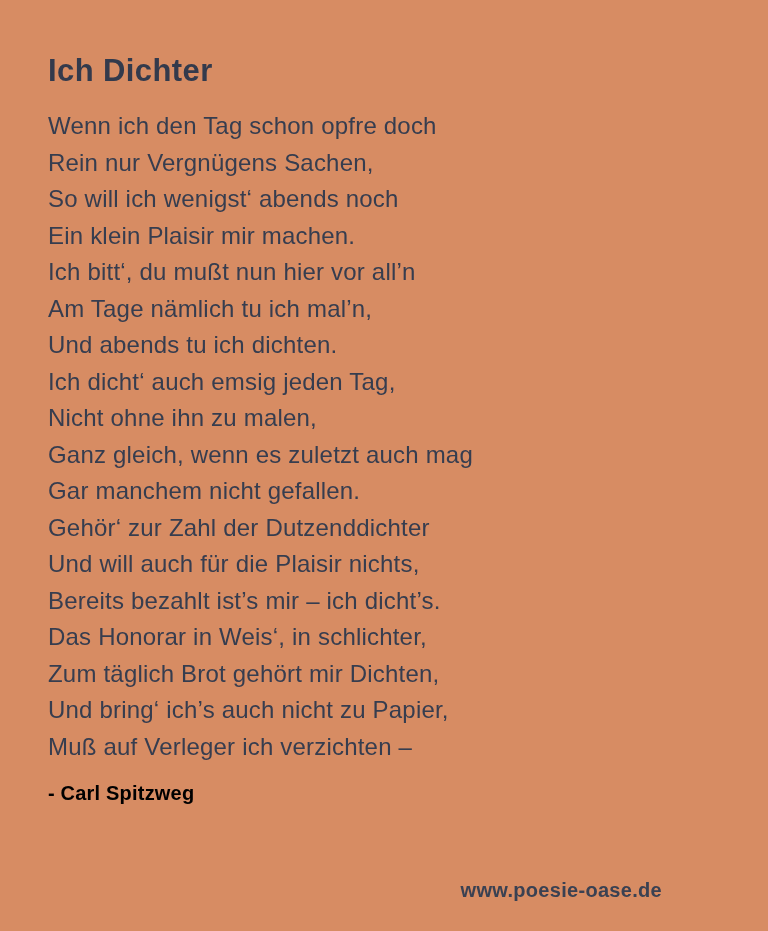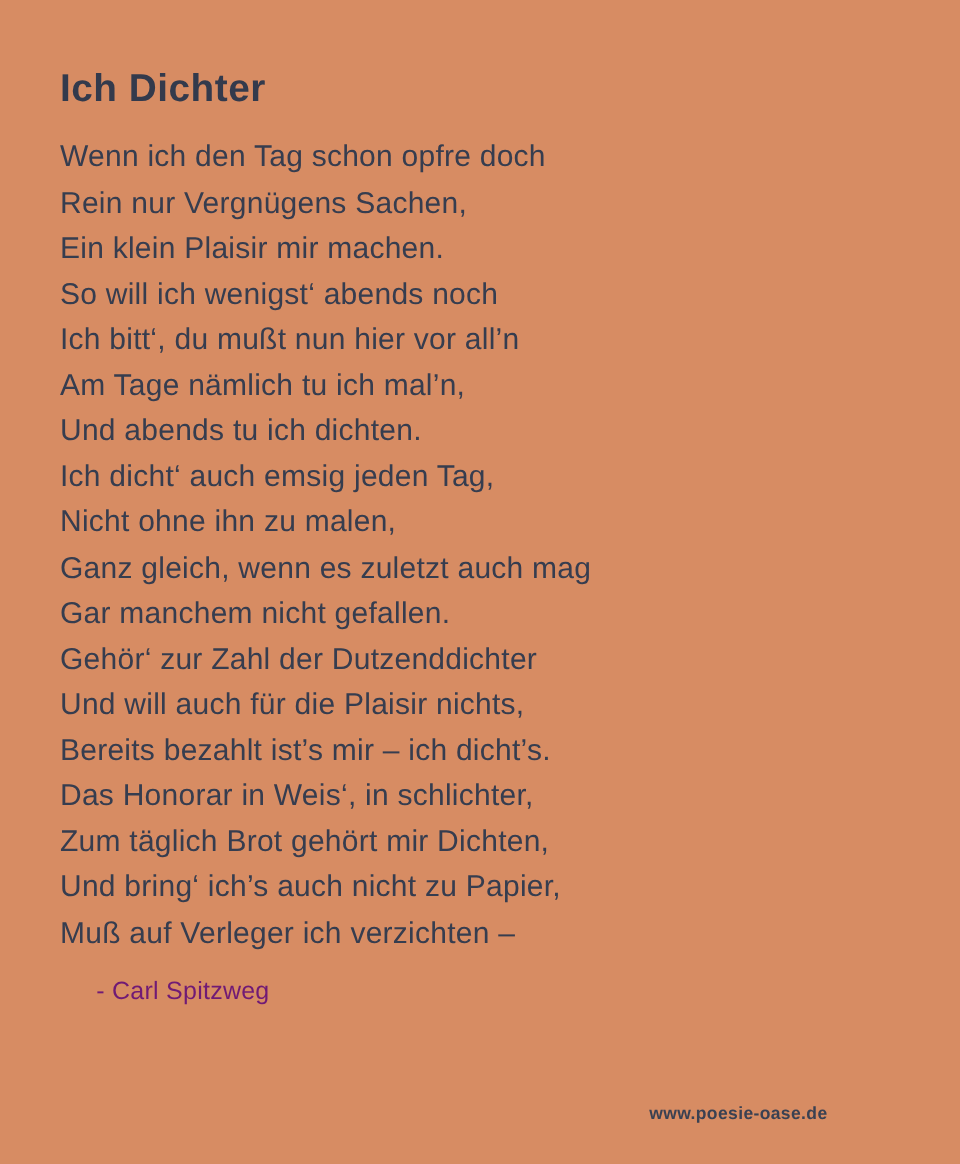--- a/index.html
+++ b/index.html
@@ -39,47 +39,46 @@
     line-height: 36.5px;
     font-weight: 400;
     letter-spacing: 0.2px;
     color: #363d4f;
     white-space: nowrap;
   }
   .poem-attribution {
     margin-top: 14px;
     font-size: 20px;
     line-height: 28px;
-    font-weight: 400;
+    font-weight: 700;
     letter-spacing: 0.2px;
-    color: #701a75;
-    margin-left: 29px;
+    color: #000000;
   }
   .website-url {
     position: absolute;
     top: 880px;
     right: 106px;
-    font-size: 14px;
+    font-size: 20px;
     line-height: 20px;
     font-weight: 600;
     letter-spacing: 0.3px;
     color: #3a4152;
   }
 </style>
 </head>
 <body>
 
 <div class="page">
   <div class="content">
     <h1 class="poem-title">Ich Dichter</h1>
     <div class="poem-lines">
       <div class="poem-line">Wenn ich den Tag schon opfre doch</div>
       <div class="poem-line">Rein nur Vergnügens Sachen,</div>
+      <div class="poem-line">So will ich wenigst‘ abends noch</div>
       <div class="poem-line">Ein klein Plaisir mir machen.</div>
-      <div class="poem-line">So will ich wenigst‘ abends noch</div>
       <div class="poem-line">Ich bitt‘, du mußt nun hier vor all’n</div>
       <div class="poem-line">Am Tage nämlich tu ich mal’n,</div>
       <div class="poem-line">Und abends tu ich dichten.</div>
       <div class="poem-line">Ich dicht‘ auch emsig jeden Tag,</div>
       <div class="poem-line">Nicht ohne ihn zu malen,</div>
       <div class="poem-line">Ganz gleich, wenn es zuletzt auch mag</div>
       <div class="poem-line">Gar manchem nicht gefallen.</div>
       <div class="poem-line">Gehör‘ zur Zahl der Dutzenddichter</div>
       <div class="poem-line">Und will auch für die Plaisir nichts,</div>
       <div class="poem-line">Bereits bezahlt ist’s mir – ich dicht’s.</div>

